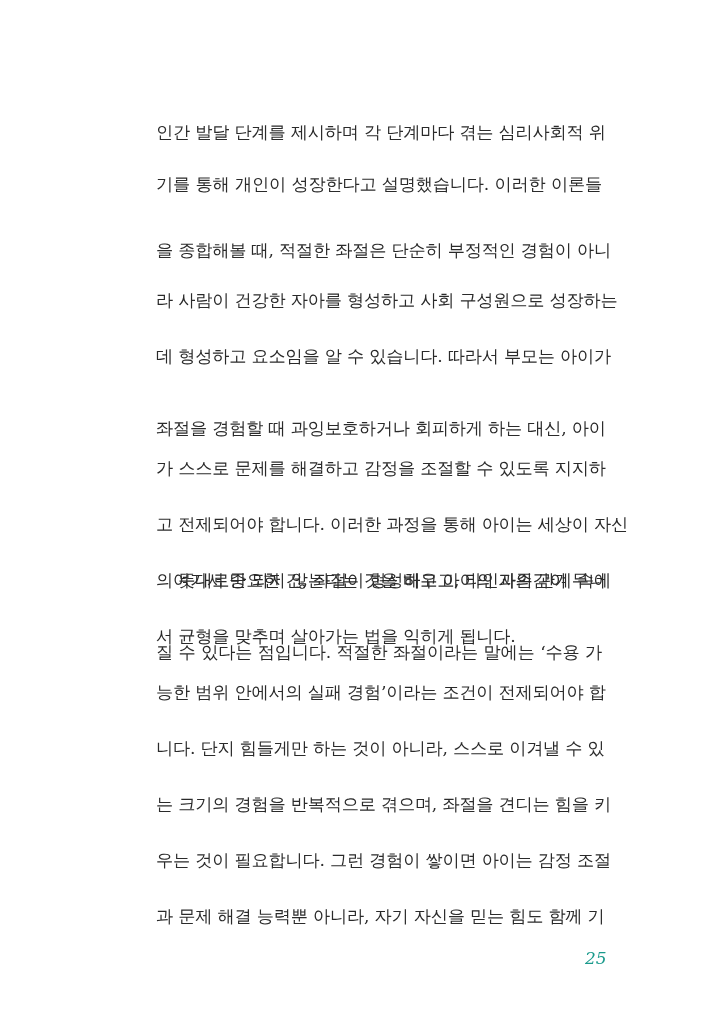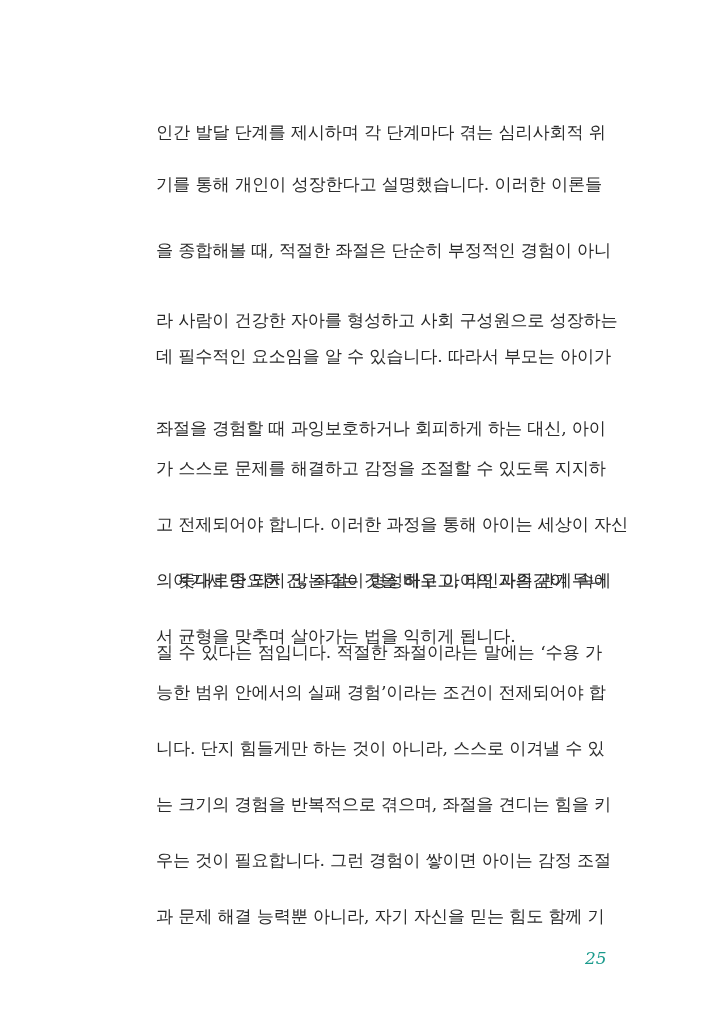--- a/index.html
+++ b/index.html
@@ -58,22 +58,22 @@
   </style>
 </head>
 <body>
 
 <div class="page">
 
   <div class="text-block" style="top:117px;">
     <div class="line" style="top:0px;">인간 발달 단계를 제시하며 각 단계마다 겪는 심리사회적 위</div>
     <div class="line" style="top:52px;">기를 통해 개인이 성장한다고 설명했습니다. 이러한 이론들</div>
     <div class="line" style="top:112px;margin-top:6px;">을 종합해볼 때, 적절한 좌절은 단순히 부정적인 경험이 아니</div>
-    <div class="line" style="top:168px;margin-top:20px;">라 사람이 건강한 자아를 형성하고 사회 구성원으로 성장하는</div>
-    <div class="line" style="top:224px;">데 필수적인 요소임을 알 수 있습니다. 따라서 부모는 아이가</div>
+    <div class="line" style="top:168px;">라 사람이 건강한 자아를 형성하고 사회 구성원으로 성장하는</div>
+    <div class="line" style="top:224px;">데 형성하고 요소임을 알 수 있습니다. 따라서 부모는 아이가</div>
     <div class="line" style="top:296px;">좌절을 경험할 때 과잉보호하거나 회피하게 하는 대신, 아이</div>
     <div class="line" style="top:336px;">가 스스로 문제를 해결하고 감정을 조절할 수 있도록 지지하</div>
     <div class="line" style="top:392px;">고 전제되어야 합니다. 이러한 과정을 통해 아이는 세상이 자신</div>
     <div class="line" style="top:448px;">의 뜻대로만 되지 않는다는 것을 배우고, 타인과의 관계 속에</div>
     <div class="line last" style="top:504px;">서 균형을 맞추며 살아가는 법을 익히게 됩니다.</div>
   </div>
 
   <div class="text-block" style="top:565px;">
     <div class="line indent" style="top:0px;">여기서 중요한 건, 좌절이 형성하고 아이의 자존감이 무너</div>
     <div class="line" style="top:72px;">질 수 있다는 점입니다. 적절한 좌절이라는 말에는 ‘수용 가</div>

